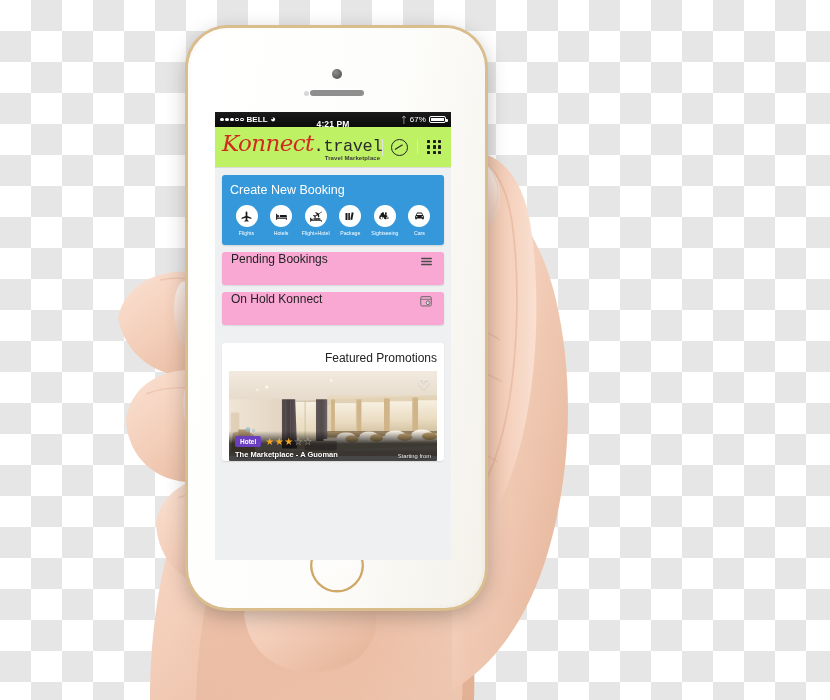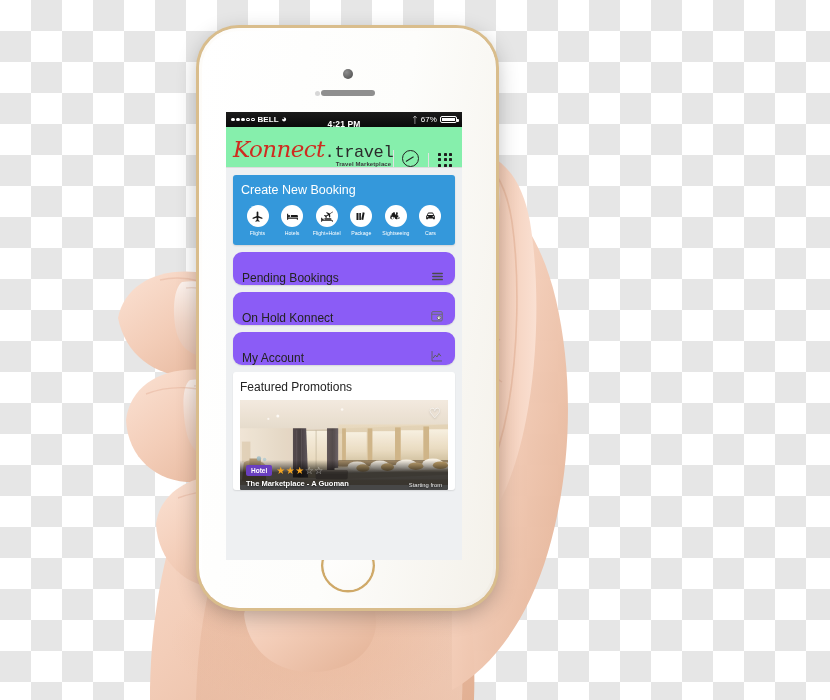--- a/index.html
+++ b/index.html
@@ -13,21 +13,21 @@
     background-size:62px 62px;
     background-position:0 0, 31px 31px;
     position:relative;
   }
 
   
   #hand { position:absolute; left:0; top:0; width:830px; height:700px; }
 
   
   #phone {
-    position:absolute; left:199px; top:28px; width:297px; height:580px;
+    position:absolute; left:188px; top:28px; width:297px; height:580px;
     border-radius:40px;
     background:linear-gradient(100deg,#fdfbf7 0%,#ffffff 22%,#fbfaf7 70%,#f0ece4 100%);
     box-shadow:0 0 0 3px #d9bd8c, 0 6px 22px rgba(0,0,0,.30);
     z-index:5;
   }
   #phone-inner {
     position:absolute; inset:3px; border-radius:37px;
     background:linear-gradient(100deg,#ffffff 0%,#fdfdfb 55%,#f4f1ea 100%);
   }
   .earpiece { position:absolute; left:50%; transform:translateX(-50%); top:62px;
@@ -64,22 +64,22 @@
     font-size:8.5px; font-weight:bold;margin-top:8px; }
   .sb-right { margin-left:auto; display:flex; align-items:center; gap:3px; font-size:8px; }
   .bt { font-size:9px; }
   .batt { width:17px; height:7.5px; border:1px solid #fff; border-radius:2px;
     position:relative; padding:1px; }
   .batt::after { content:""; position:absolute; right:-3px; top:2.2px;
     width:1.6px; height:3px; background:#fff; border-radius:0 1px 1px 0; }
   .batt i { display:block; height:100%; background:#fff; }
 
   
-  .appbar { height:41px; background:#86efac; border-bottom:1px solid #dcdcdc;
-    display:flex; align-items:flex-end; }
+  .appbar { height:41px; background:#bef264; border-bottom:1px solid #dcdcdc;
+    display:flex; align-items:center; }
   .logo-wrap { flex:1; display:flex; flex-direction:column;
     justify-content:center; padding-left:7px; }
   .logo-line { display:flex; align-items:baseline; }
   .logo-k { font-family:"DejaVu Serif", serif; font-style:italic;
     color:#cf2b20; font-size:23px; line-height:.95; letter-spacing:-.6px; font-weight:400; }
   .logo-t { font-family:Liberation Mono, monospace; color:#2b2b2b;
     font-size:17px; line-height:1; letter-spacing:-.4px; }
   .logo-sub { font-size:6px; color:#3b3b3b; text-align:right;
     margin-top:0px; padding-right:2px; font-weight:bold; letter-spacing:.1px; }
   .appbtn { width:36px; display:flex; align-items:center; justify-content:center;
@@ -101,30 +101,30 @@
     box-shadow:0 1px 2px rgba(0,0,0,.13); }
   .bluecard h2 { color:#fff; font-size:12.5px; font-weight:400; margin-bottom:8px; }
   .cats { display:flex; justify-content:space-between; }
   .cat { width:33px; display:flex; flex-direction:column; align-items:center; }
   .cat .circ { width:22px; height:22px; border-radius:50%; background:#fff;
     display:flex; align-items:center; justify-content:center; }
   .cat .circ svg { display:block; }
   .cat span.lbl { font-size:5.2px; color:#fff; margin-top:3px; white-space:nowrap; }
 
   
-  .row { background:#8b5cf6; border-radius:9px; margin-top:7px; height:33px;
-    display:flex; align-items:flex-end; padding:0 9px;
+  .row { background:#f9a8d4; border-radius:3px; margin-top:7px; height:33px;
+    display:flex; align-items:flex-start; padding:0 9px;
     box-shadow:0 1px 1.5px rgba(0,0,0,.10); }
   .row .rtitle { font-size:12px; color:#232323; flex:1; }
   .row .ricon { width:18px; height:18px; display:flex;
     align-items:center; justify-content:center; }
 
   
-  .featured { background:#fff; border-radius:3px; margin-top:7px;
-    padding:8px 7px 0 7px; box-shadow:0 1px 1.5px rgba(0,0,0,.10); }
+  .featured { background:#fff; border-radius:3px; margin-top:18px;
+    padding:8px 7px 0 7px; box-shadow:0 1px 1.5px rgba(0,0,0,.10);text-align:right; }
   .featured h3 { font-size:12px; color:#232323; margin-bottom:6px; font-weight:400; }
   .promo { position:relative; height:90px; border-radius:1px; overflow:hidden; }
   .promo-img { position:absolute; inset:0; }
   .heart { position:absolute; right:7px; top:6px; font-size:14px; color:#fff;
     line-height:1; text-shadow:0 1px 2px rgba(0,0,0,.35); }
   .promo-bar { position:absolute; left:0; right:0; bottom:0; height:30px;
     background:linear-gradient(transparent,rgba(0,0,0,.72) 42%); }
   .promo-meta { position:absolute; left:6px; bottom:14px;
     display:flex; align-items:center; gap:4px; }
   .badge { background:#6a3fc0; color:#fff; font-size:6.5px; font-weight:bold;
@@ -365,29 +365,20 @@
         <span class="ricon">
           <svg width="14" height="14" viewBox="0 0 24 24" fill="none" stroke="#6b6b6b" stroke-width="1.7">
             <rect x="3" y="4.5" width="18" height="16" rx="2"></rect>
             <path d="M3 9h18" stroke-width="1.5"></path>
             <circle cx="15.5" cy="15" r="3.2" fill="#fff"></circle>
             <path d="M15.5 13.2v1.9l1.3.9" stroke-width="1.3"></path>
           </svg>
         </span>
       </div>
 
-      <div class="row">
-        <span class="rtitle">My Account</span>
-        <span class="ricon">
-          <svg width="14" height="14" viewBox="0 0 24 24" fill="none" stroke="#5a5a5a" stroke-width="1.7">
-            <path d="M3.5 3.5v17h17" stroke-width="1.5"></path>
-            <path d="M5.5 15.5 9 10.5l3 3.2 3.2-6 3.4 4.6" stroke-linejoin="round"></path>
-          </svg>
-        </span>
-      </div>
 
       <div class="featured">
         <h3>Featured Promotions</h3>
 
         <div class="promo">
           <svg class="promo-img" viewBox="0 0 220 90" preserveAspectRatio="none">
             <defs>
               <linearGradient id="ceil" x1="0" y1="0" x2="0" y2="1">
                 <stop offset="0%" stop-color="#f2ece4"></stop>
                 <stop offset="100%" stop-color="#e3dacd"></stop>

